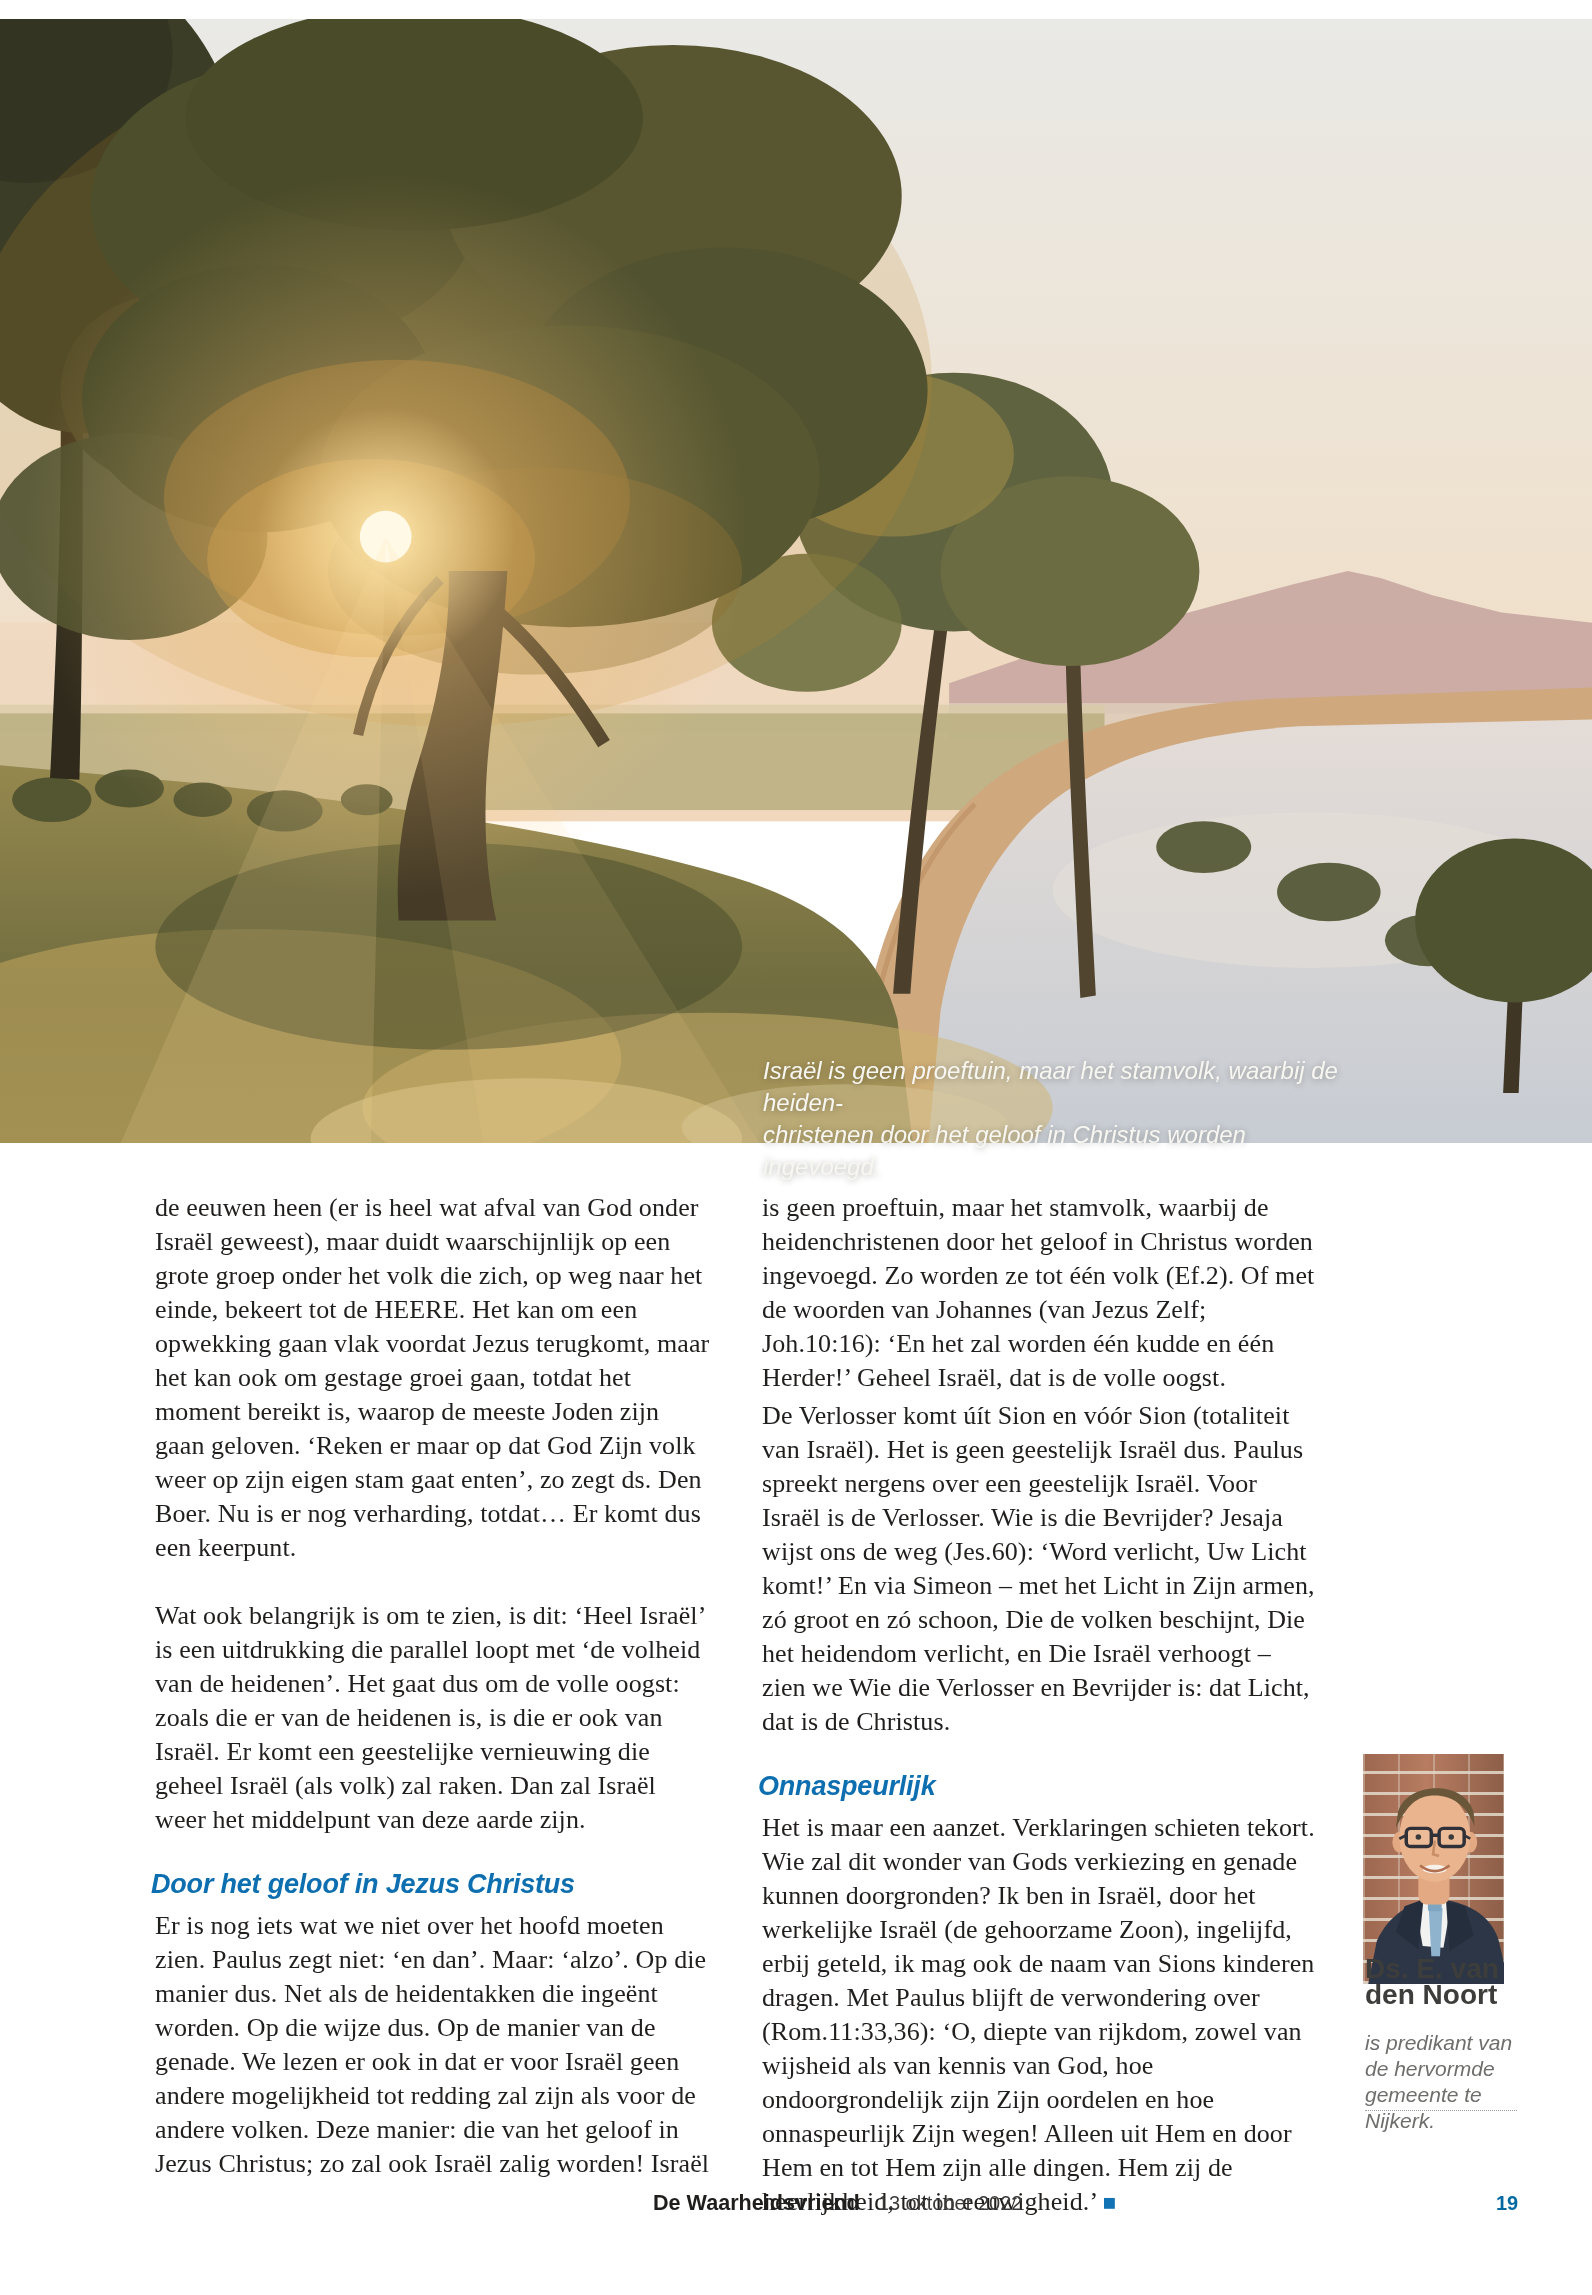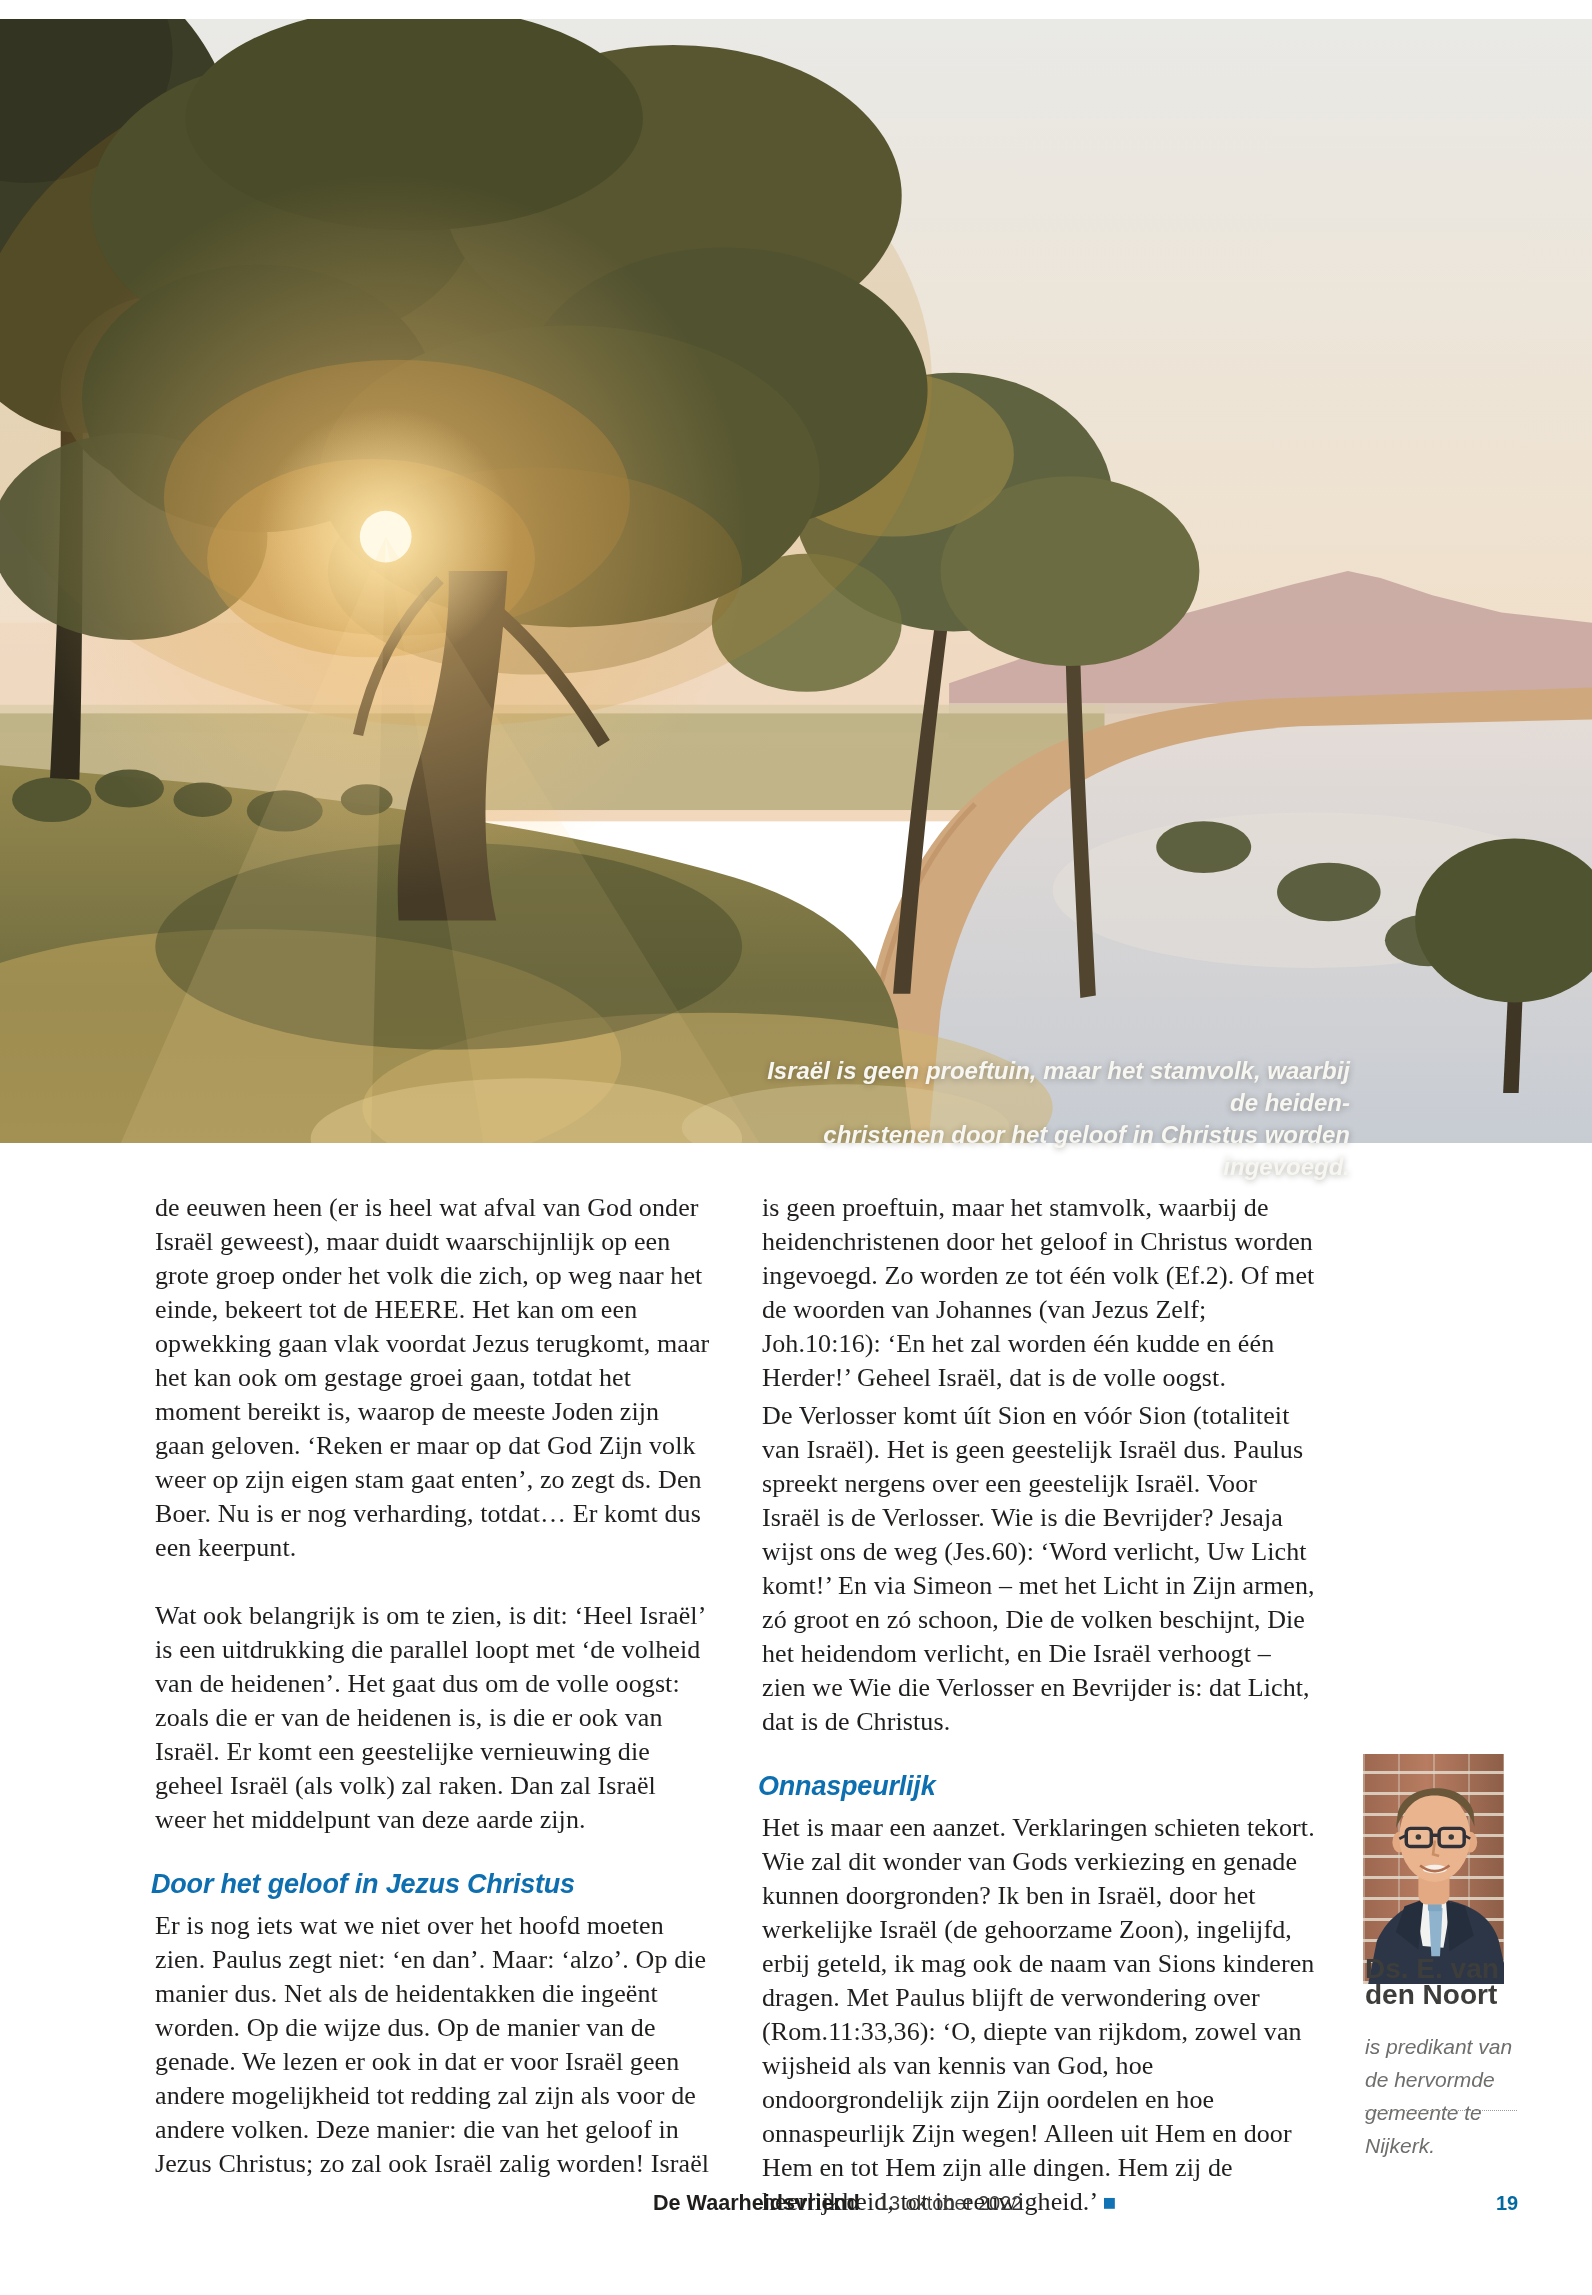--- a/index.html
+++ b/index.html
@@ -10,24 +10,23 @@
     font-family:"Liberation Serif","DejaVu Serif",serif;
   }
 
   
   .hero { position:absolute; left:0; top:19px; width:1592px; height:1124px; }
   .hero svg { display:block; width:100%; height:100%; }
 
   .hero-caption {
     position:absolute; left:763px; top:1055px; width:570px;
     font-family:"Liberation Sans","DejaVu Sans",sans-serif;
-    font-style:italic; font-weight:700;
+    font-style:italic; font-weight:400;
     font-size:24px; line-height:32px; color:#f7f6f1;
     text-shadow:0 0.9px 6px rgba(35,35,25,.35);
-    text-align:right;
   }
 
   
   .columns {
     position:absolute; left:151px; top:1187px; width:1169px;
     color:#211f1e; font-size:26px; line-height:34px;
     letter-spacing:0.1px;
   }
   .col { position:absolute; top:0; width:563px; }
   .col-left  { left:0; }
@@ -58,21 +57,21 @@
   .portrait svg { display:block; width:100%; height:100%; }
 
   .author-name {
     position:absolute; left:1365px; top:1956px; width:155px;
     font-family:"Liberation Sans","DejaVu Sans",sans-serif;
     font-weight:bold; font-size:28px; line-height:26px; color:#3d3d3b;
   }
   .author-bio {
     position:absolute; left:1365px; top:2030px; width:160px;
     font-family:"Liberation Sans","DejaVu Sans",sans-serif;
-    font-style:italic; font-size:21px; line-height:33px; color:#6e6e6c;
+    font-style:italic; font-size:21px; line-height:26px; color:#6e6e6c;
   }
   .author-rule {
     position:absolute; left:1365px; top:2110px; width:152px; height:0;
     border-bottom:1.7px dotted #9b9b97;
   }
 
   
   .footer {
     position:absolute; left:653px; top:2190px;
     display:flex; align-items:baseline; gap:18px;

